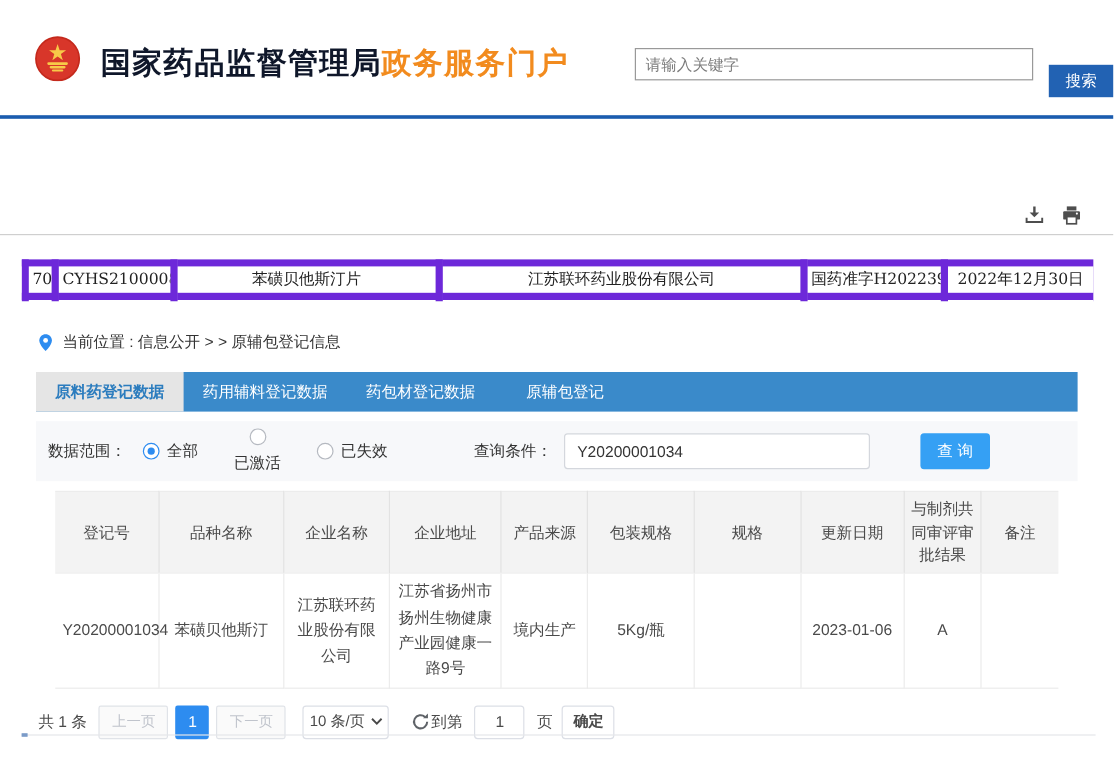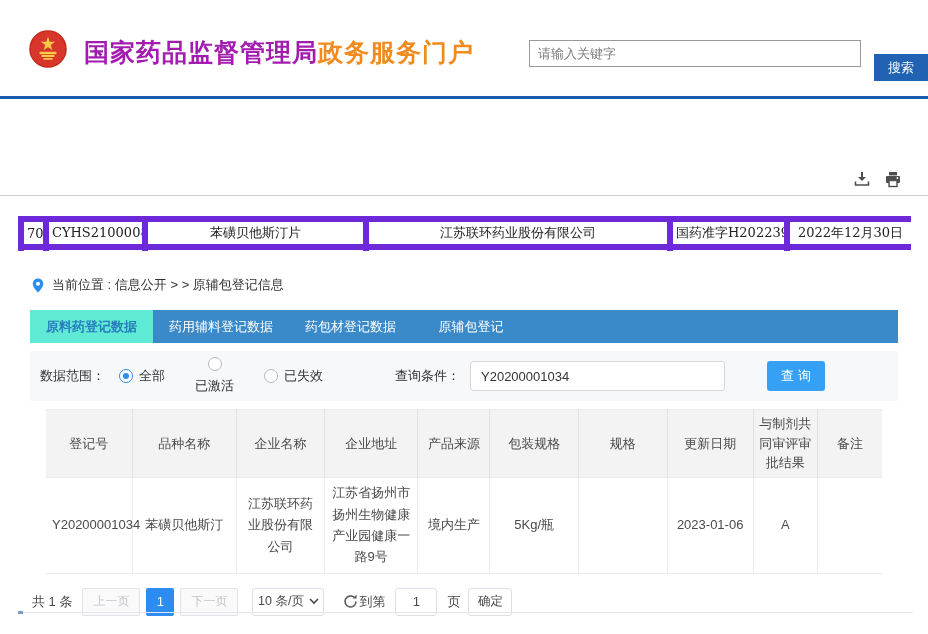--- a/index.html
+++ b/index.html
@@ -6,21 +6,21 @@
   html,body { background:#fff; }
   body { font-family: "Liberation Sans", sans-serif; }
   .page { position: relative; width: 928px; height: 634px; background:#fff; overflow: hidden; }
 
   
   .header { position:absolute; top:0; left:0; width:928px; height:96px; }
   .logo { position:absolute; left:29px; top:30px; width:38px; height:38px; }
   .brand { position:absolute; left:84px; top:34px; }
   .badge { display:inline-block; background:#4a8fd4; color:#fff; font-size:10.5px; padding:2px 6px; letter-spacing:1px; }
   .brand-name { margin-top:2px; font-size:25px; font-weight:bold; letter-spacing:1px; white-space:nowrap; }
-  .org { color:#a21caf; }
+  .org { color:#0f172a; }
   .portal { color:#f28b1e; }
   .search-input { position:absolute; left:529px; top:40px; width:332px; height:27px; border:1px solid #999; background:#fff; font-size:13px; color:#6d28d9; padding:4px 8px; outline:none; }
   .search-input::placeholder { color:#7d7d7d; }
   .search-btn { position:absolute; left:874px; top:54px; width:54px; height:27px; background:#2262b3; color:#fff; border:none; font-size:13px; cursor:pointer; }
   .header-line { position:absolute; top:96px; left:0; width:928px; height:3px; background:#1b5caf; }
 
   
   .doc-title { position:absolute; top:130px; left:0; width:928px; text-align:center; font-size:21px; color:#3f3f3f; font-weight:500; letter-spacing:1px; }
   .toolbar { position:absolute; top:171px; right:26px; display:flex; gap:13px; align-items:center; }
   .icon-btn { background:none; border:none; padding:0; cursor:pointer; line-height:0; }
@@ -32,21 +32,21 @@
   .doc-table td { border:6px solid #6d28d9; height:28px; text-align:center; padding:0 3px; overflow:hidden; white-space:nowrap; }
   .doc-table tr.sliver td { height:18px; }
 
   
   .breadcrumb { position:absolute; top:276px; left:31px; display:flex; align-items:center; gap:7px; font-size:13px; color:#333; }
 
   
   .panel { position:absolute; top:310px; left:30px; width:868px; }
   .tabbar { display:flex; background:#3a8aca; height:33px; }
   .tab { min-width:118px; padding:0 16px; line-height:33px; text-align:center; font-size:13px; color:#fff; cursor:pointer; }
-  .tab.active { background:#5eead4; color:#2b7cbe; font-weight:bold; }
+  .tab.active { background:#e5e5e5; color:#2b7cbe; font-weight:bold; }
 
   .filter { margin-top:8px; height:50px; background:#f7f8fa; display:flex; align-items:center; padding:0 10px; font-size:13px; color:#333; }
   .radio { display:inline-flex; align-items:center; gap:6px; cursor:pointer; }
   .radio .dot { width:14px; height:14px; border-radius:50%; border:1px solid #b5b9c0; background:#fff; position:relative; }
   .radio.selected .dot { border-color:#2d8cf0; }
   .radio.selected .dot::after { content:""; position:absolute; left:3px; top:3px; width:6px; height:6px; border-radius:50%; background:#2d8cf0; }
   .r1 { margin-left:14px; } .r2 { margin-left:30px;flex-direction:column; } .r3 { margin-left:30px; }
   .query-label { margin-left:72px; }
   .query-input { margin-left:10px; width:255px; height:30px; border:1px solid #d4d7dd; border-radius:3px; background:#fff; padding:0 10px; font-size:13px; color:#333; outline:none; }
   .query-btn { margin-left:42px; width:58px; height:30px; background:#35a0f4; color:#fff; border:none; border-radius:3px; font-size:13px; letter-spacing:4px; padding-left:4px; cursor:pointer; }
@@ -61,21 +61,21 @@
   .pagination { margin:14px 0 0 2px; display:flex; align-items:center; font-size:13px; color:#4a4a4a; }
   .pg-total { margin-right:10px; }
   .pg-btn { height:28px; padding:0 10px; border:1px solid #e0e3e8; background:#fafafa; color:#c0c4cc; border-radius:2px; font-size:12px; cursor:default; }
   .pg-prev { margin-left:0; }
   .pg-cur { width:28px; height:28px; background:#2d8cf0; color:#fff; border:none; border-radius:2px; font-size:13px; margin:0 6px; cursor:pointer; }
   .pg-size { margin-left:14px; width:72px; height:28px; border:1px solid #dcdfe6; border-radius:3px; background:#fff; display:flex; align-items:center; justify-content:center; gap:5px; font-size:12.5px; color:#4a4a4a; cursor:pointer; }
   .pg-refresh { margin-left:18px; background:none; border:none; padding:0; cursor:pointer; line-height:0; }
   .pg-goto-label { }
   .pg-goto-input { margin-left:10px; width:42px; height:28px; border:1px solid #dcdfe6; border-radius:3px; text-align:center; font-size:13px; color:#4a4a4a; outline:none; }
   .pg-goto-unit { margin-left:10px; }
-  .pg-confirm { margin-left:8px; width:44px; height:28px; border:1px solid #dcdfe6; background:#fff; border-radius:3px; font-size:12.5px; color:#4a4a4a; cursor:pointer; }
+  .pg-confirm { margin-left:8px; width:44px; height:28px; border:1px solid #dcdfe6; background:#fff; border-radius:3px; font-size:12.5px; color:#4a4a4a; cursor:pointer;font-weight:bold; }
 
   .bottom-line { position:absolute; top:612px; left:18px; width:895px; height:1px; background:#e4e6ea; }
   .bottom-dash { position:absolute; top:611px; left:18px; width:5px; height:3px; background:#7a9bc8; }
 </style>
 </head>
 <body>
 
 <div class="page">
 
   <div class="header">

